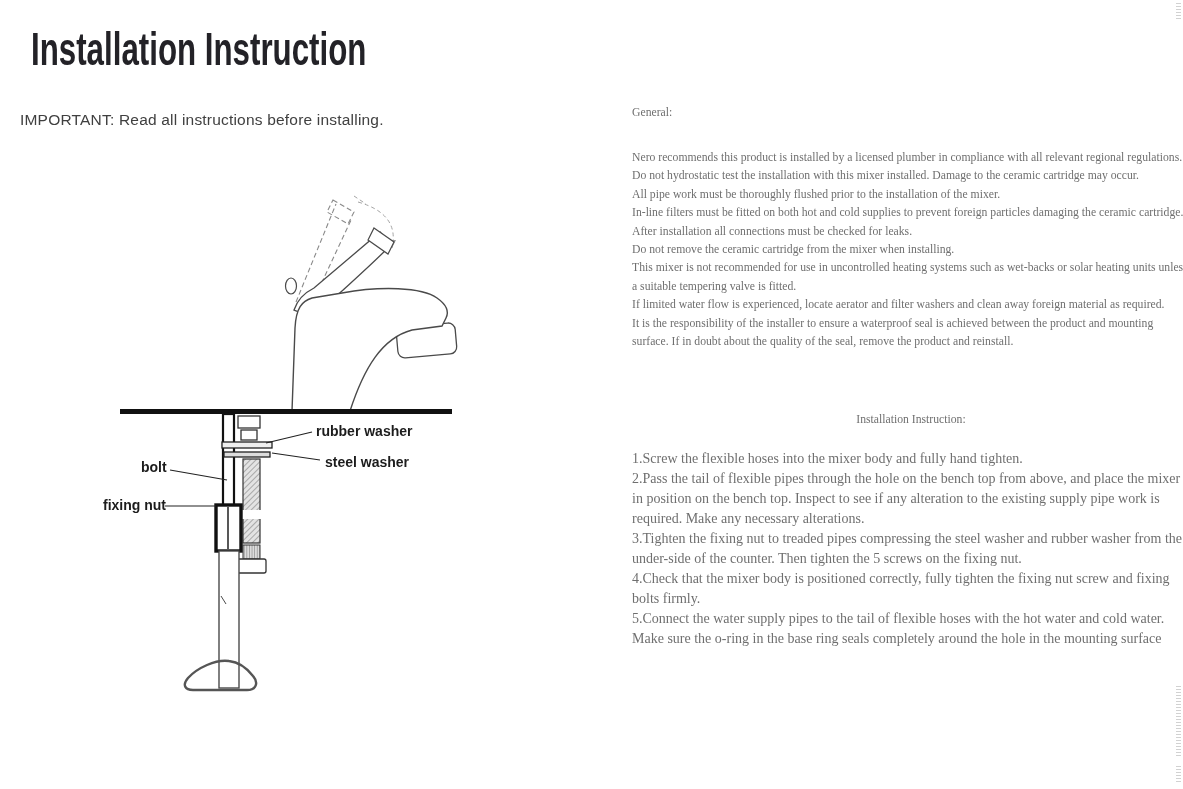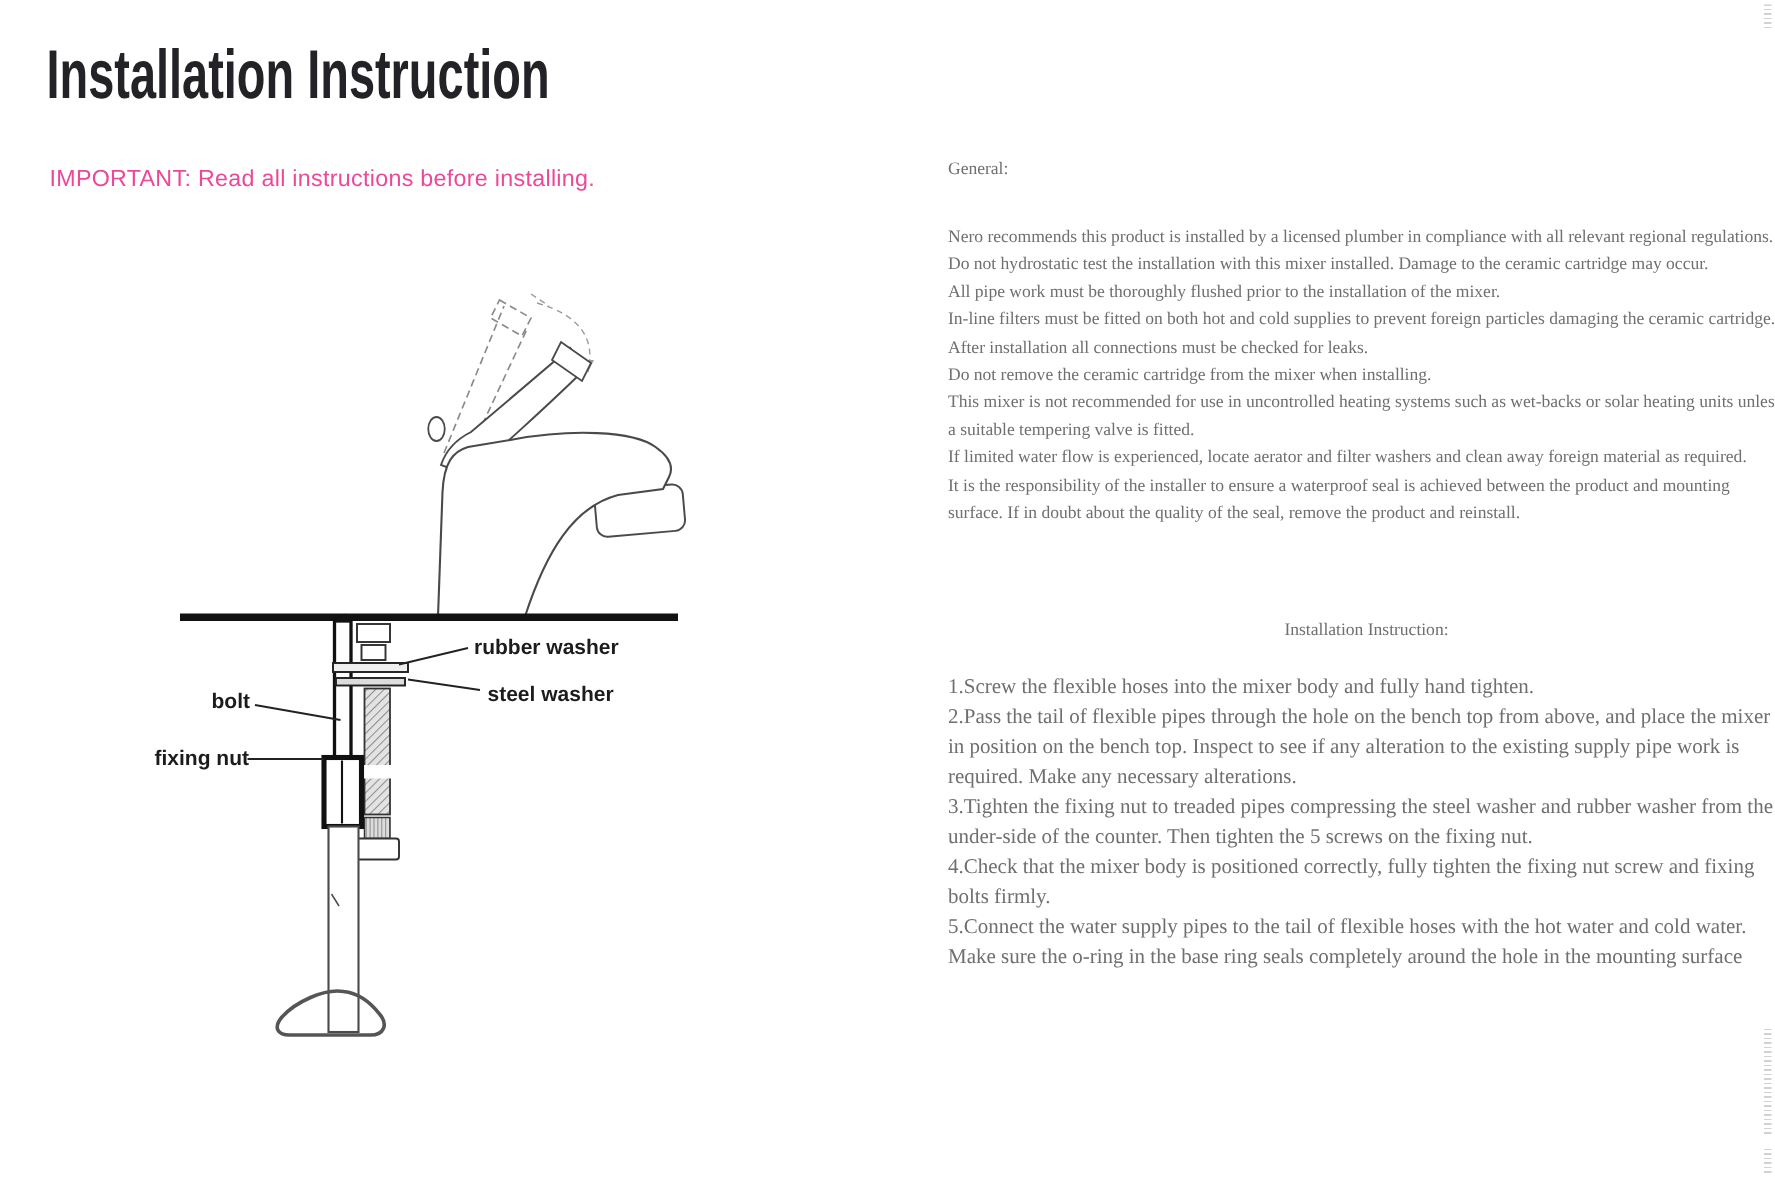--- a/index.html
+++ b/index.html
@@ -7,22 +7,22 @@
     width:1183px;height:789px;position:relative;overflow:hidden;
     background:#ffffff;font-family:"Liberation Sans",sans-serif;
   }
   .page-title{
     position:absolute;left:31px;top:26px;margin:0;
     font-size:46px;font-weight:700;color:#232227;line-height:1.0;
     white-space:nowrap;display:inline-block;
     transform:scaleX(0.68);transform-origin:left top;letter-spacing:0px;
   }
   .important-note{
-    position:absolute;left:33px;top:111px;
-    font-size:15.5px;color:#ec4899;letter-spacing:0.2px;
+    position:absolute;left:20px;top:111px;
+    font-size:15.5px;color:#404040;letter-spacing:0.2px;
   }
   .diagram{position:absolute;left:80px;top:160px;width:400px;height:560px;}
   .diagram text{
     font-family:"Liberation Sans",sans-serif;
     font-size:14px;font-weight:700;fill:#1c1c1c;
   }
   .right-col{
     position:absolute;left:632px;top:104px;width:558px;
     color:#6f6f6f;font-size:11.7px;font-family:Liberation Serif, serif;
   }

